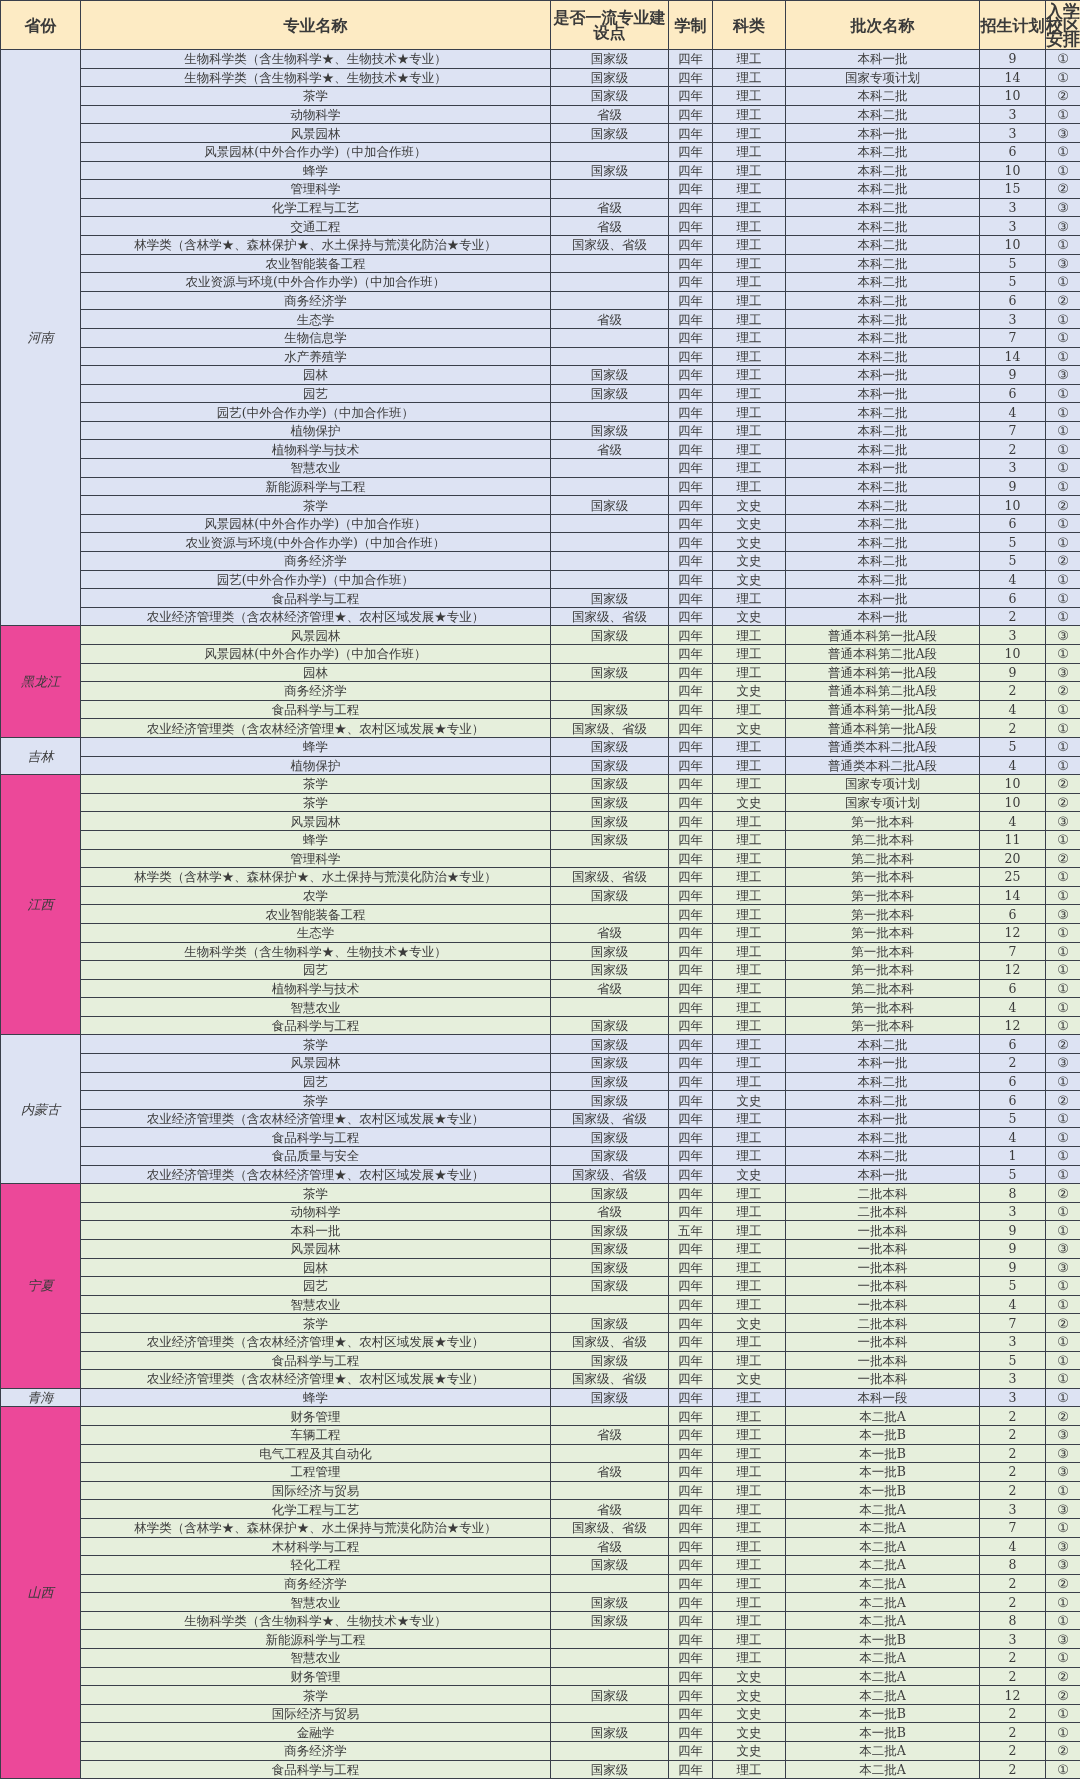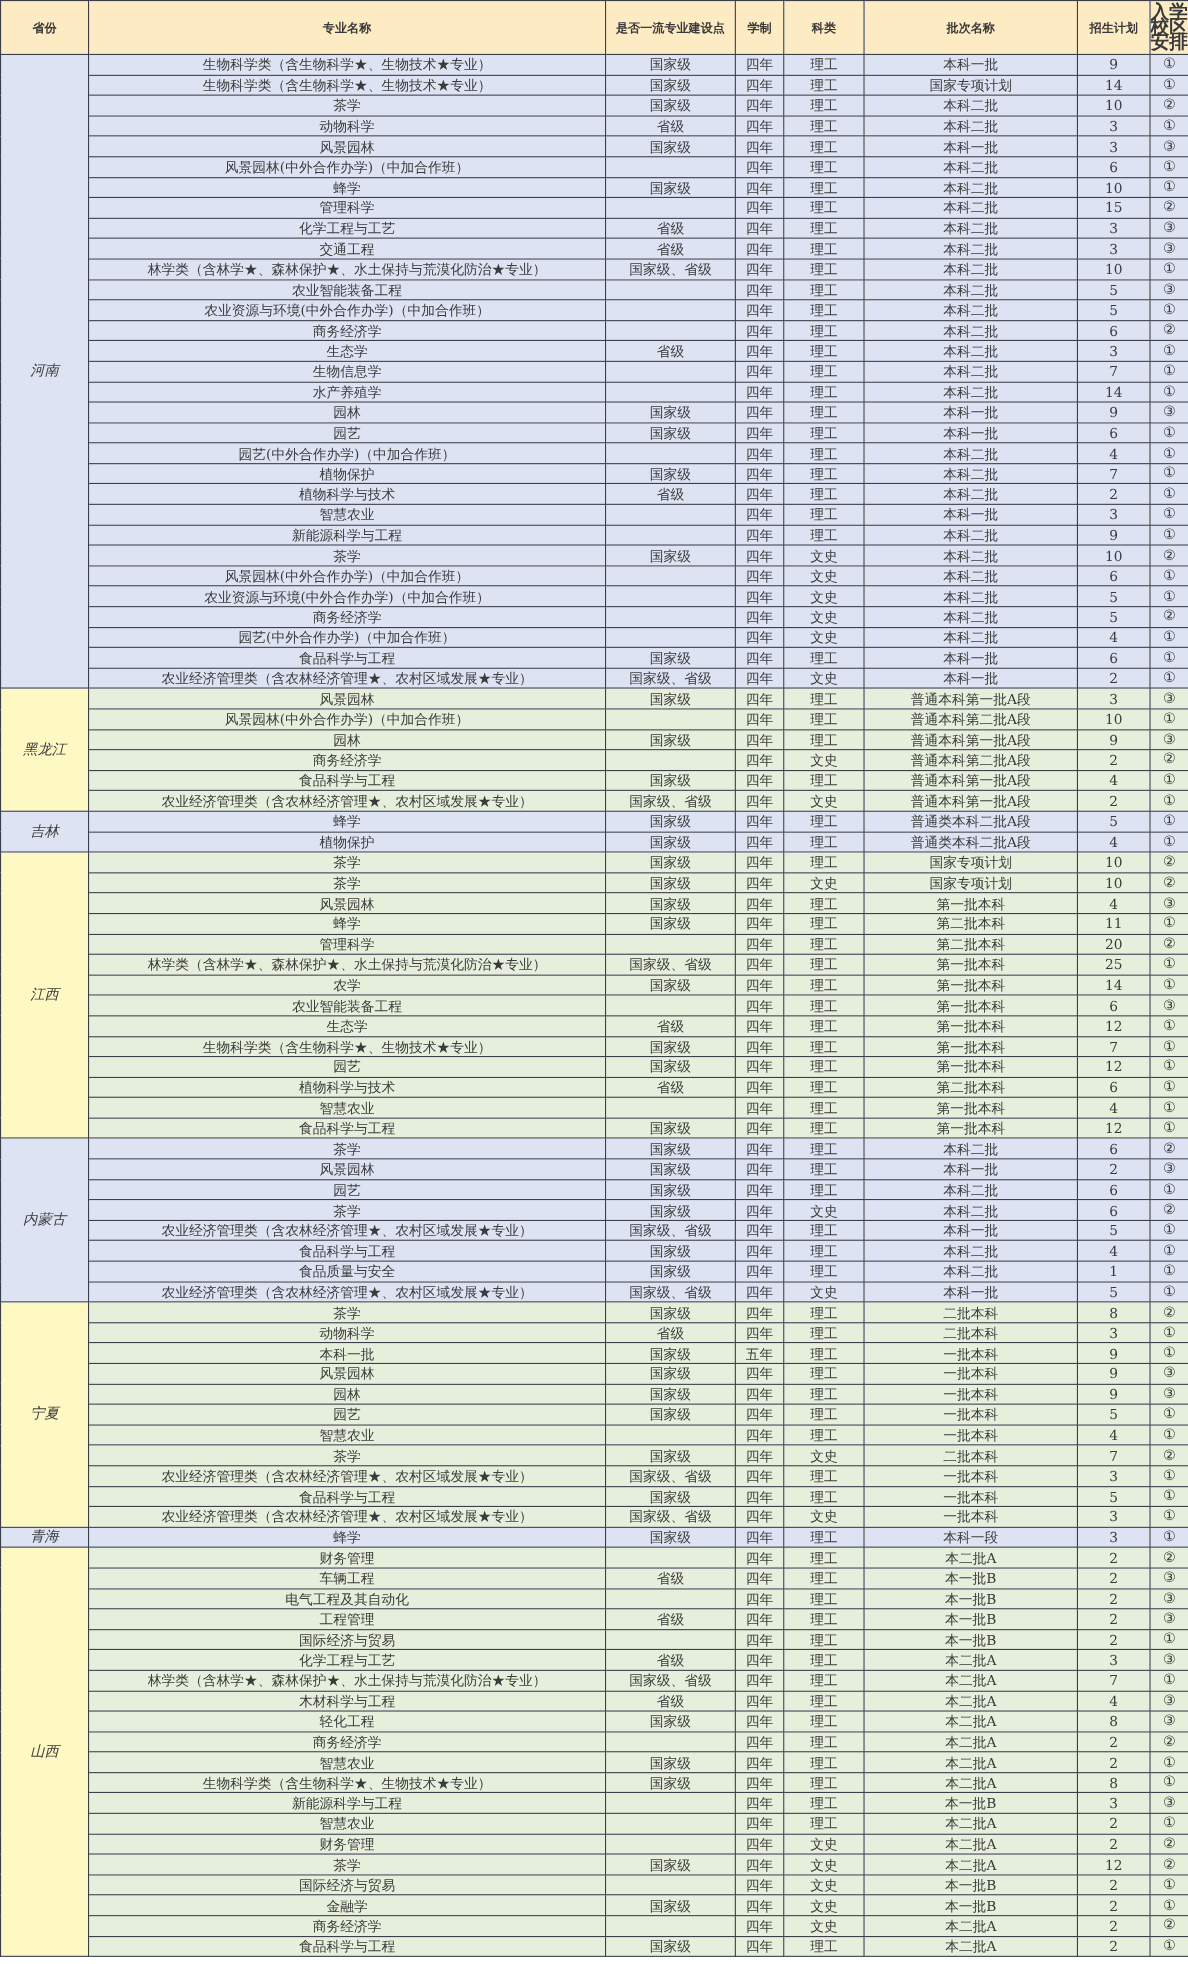--- a/index.html
+++ b/index.html
@@ -7,28 +7,28 @@
   table { border-collapse: collapse; table-layout: fixed; width: 1080px; }
   col.c0 { width: 80px; }
   col.c1 { width: 470px; }
   col.c2 { width: 118px; }
   col.c3 { width: 44px; }
   col.c4 { width: 73px; }
   col.c5 { width: 194px; }
   col.c6 { width: 66px; }
   col.c7 { width: 35px; }
   th, td { border: 1px solid #3a3f4a; text-align: center; vertical-align: middle; padding: 0; overflow: hidden; white-space: nowrap; }
-  thead th { background: #fdebc4; height: 48px; font-size: 11px; font-weight: bold; color: #3a3a3a; line-height: 15px; white-space: normal; }
+  thead th { background: #fdebc4; height: 48px; font-size: 16px; font-weight: bold; color: #3a3a3a; line-height: 15px; white-space: normal; }
   thead th.small { font-size: 17px; line-height: 14px; }
   tbody td { height: 17.6px; font-size: 12.5px; line-height: 17px; color: #3b3b3b; }
   tr.blue td { background: #dde3f3; }
   tr.green td { background: #e6efdc; }
   td.prov { font-size: 13px; font-style: italic; }
   td.prov.blue { background: #dde3f3; }
-  td.prov.green { background: #fef9c3; text-align: center; }
+  td.prov.green { background: #ec4899; text-align: center; }
   td.circ { font-size: 13px; }
 </style>
 </head>
 <body>
 
 <table>
   <colgroup>
     <col class="c0">
       <col class="c1">
       <col class="c2">

